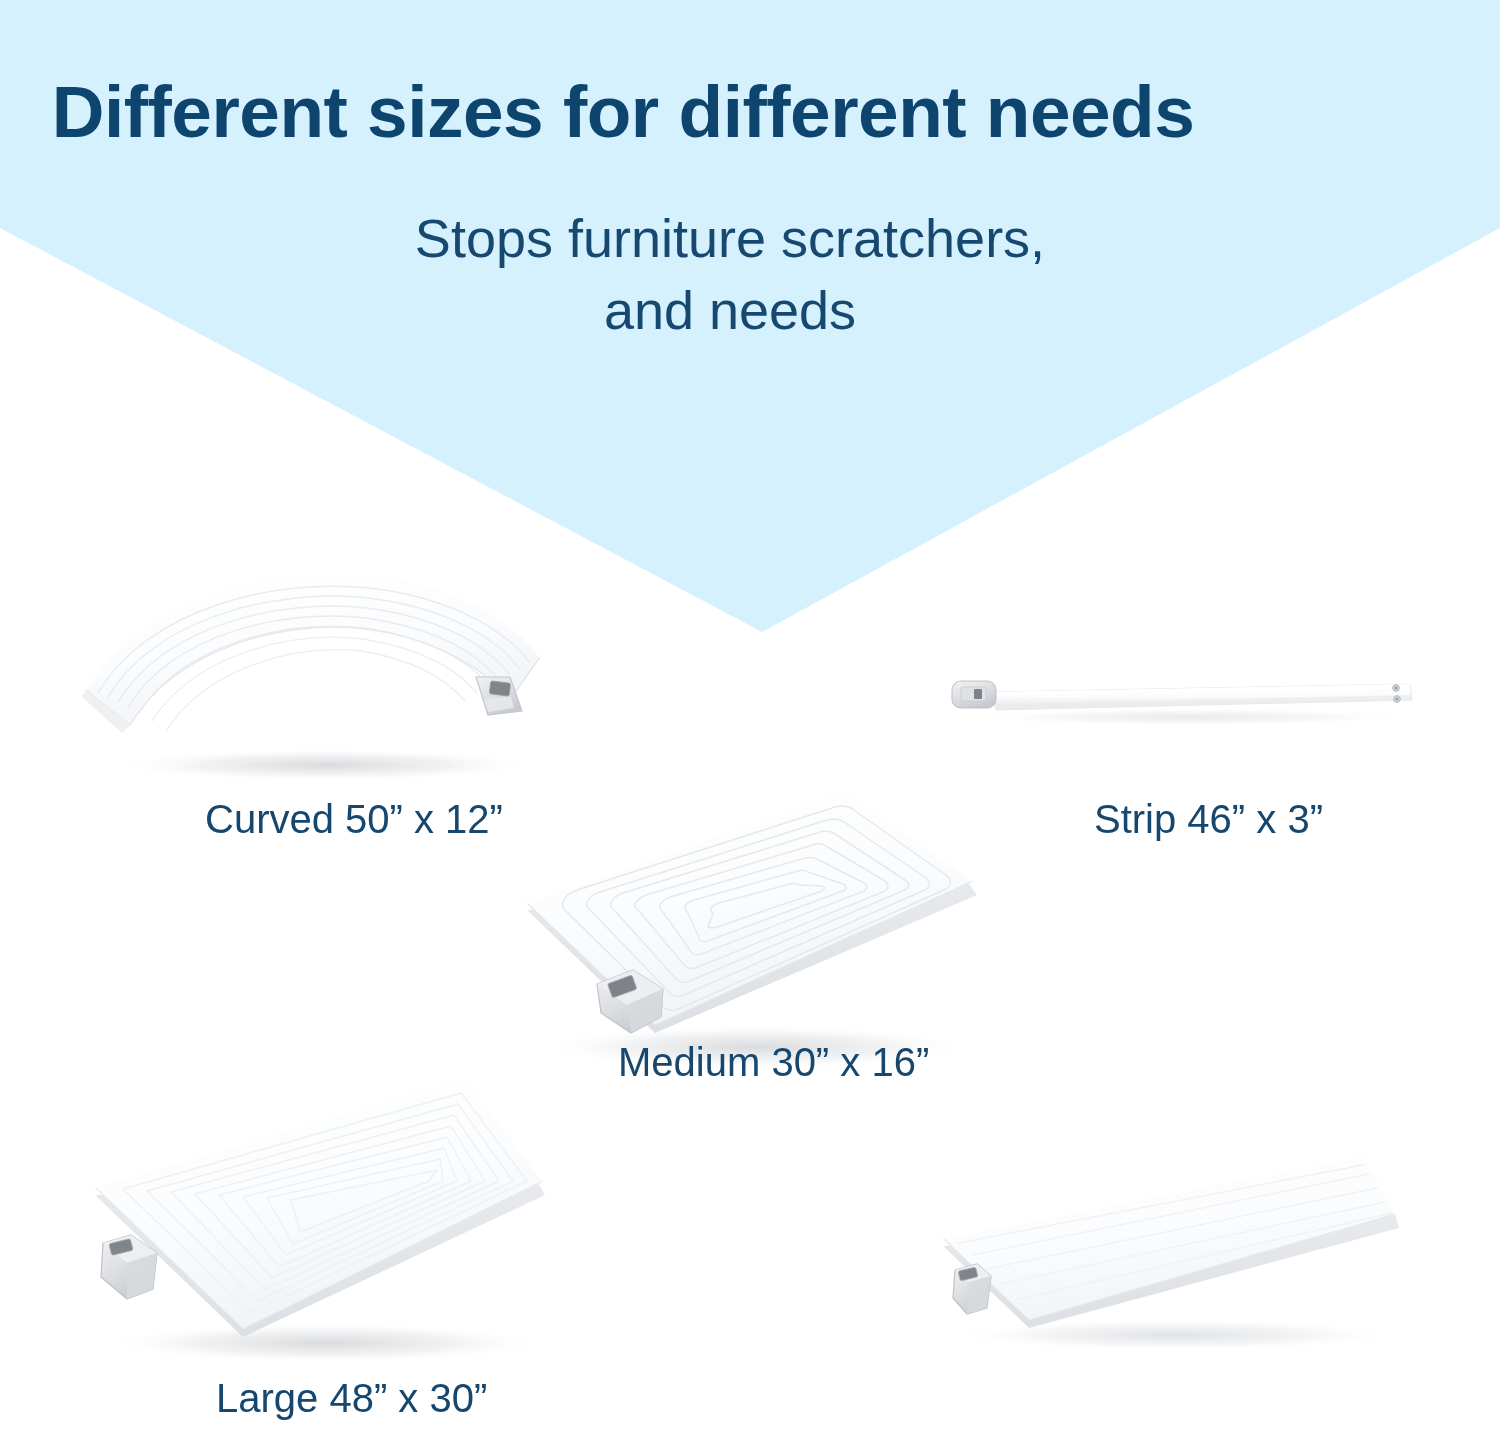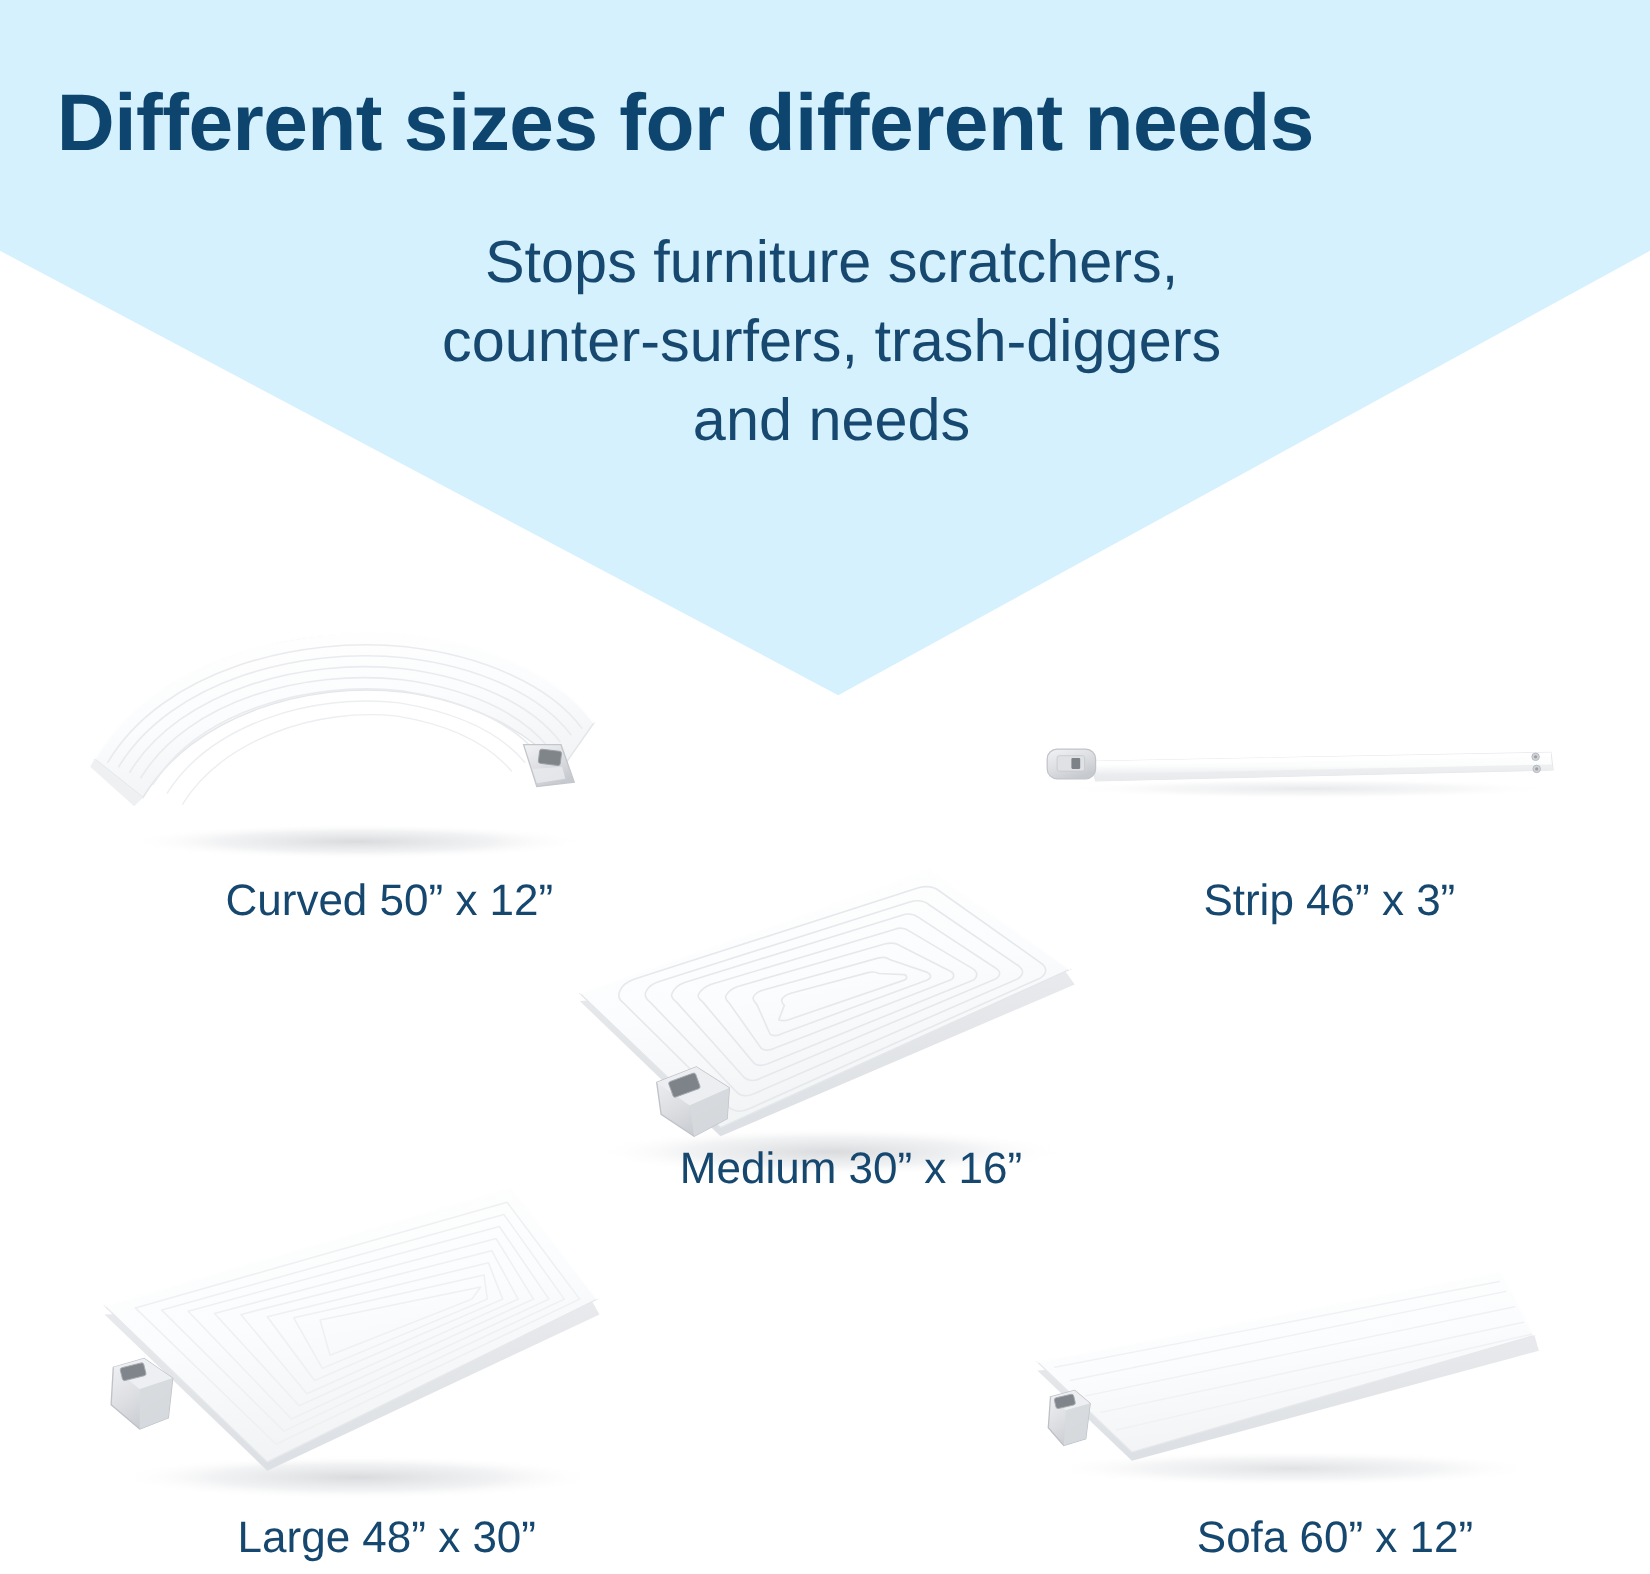--- a/index.html
+++ b/index.html
@@ -47,21 +47,20 @@
   #subhead {
     position: absolute;
     left: 0;
     top: 203px;
     width: 1460px;
     text-align: center;
     color: #17486f;
     font-size: 54px;
     font-weight: 400;
     line-height: 1.33;
-    padding-left: 26px;
   }
   #subhead .sub-line { display: block; }
 
   
   .caption {
     position: absolute;
     color: #16476f;
     font-size: 40px;
     font-weight: 400;
     white-space: nowrap;
@@ -87,21 +86,20 @@
 <body>
 
 <div id="page">
 
   <div id="header-band"></div>
 
   <div id="headline">Different sizes for different needs</div>
 
   <div id="subhead">
     <span class="sub-line">Stops furniture scratchers,</span>
-    <span class="sub-line">counter-surfers, trash-diggers</span>
     <span class="sub-line">and needs</span>
   </div>
 
   <svg width="0" height="0" style="position:absolute">
     <defs>
       <linearGradient id="matTop" x1="0" y1="0" x2="0.35" y2="1">
         <stop offset="0%" stop-color="#ffffff"></stop>
         <stop offset="55%" stop-color="#fbfcfd"></stop>
         <stop offset="100%" stop-color="#f1f3f5"></stop>
       </linearGradient>
@@ -282,15 +280,14 @@
         <rect x="34" y="119" width="18" height="10" rx="2" transform="rotate(-13 43 124)" fill="#80858b" stroke="#a7acb1" stroke-width="0.8"></rect>
         <path d="M 44 132 L 66 126 L 62 158 L 42 164 Z" fill="#d7dade" opacity="0.9"></path>
       </g>
     </svg>
   </div>
 
   <div class="caption" id="cap-curved">Curved 50” x 12”</div>
   <div class="caption" id="cap-strip">Strip 46” x 3”</div>
   <div class="caption" id="cap-medium">Medium 30” x 16”</div>
   <div class="caption" id="cap-large">Large 48” x 30”</div>
-  <div class="caption" id="cap-sofa">Sofa 60” x 12”</div>
 
 </div>
 
 </body></html>

